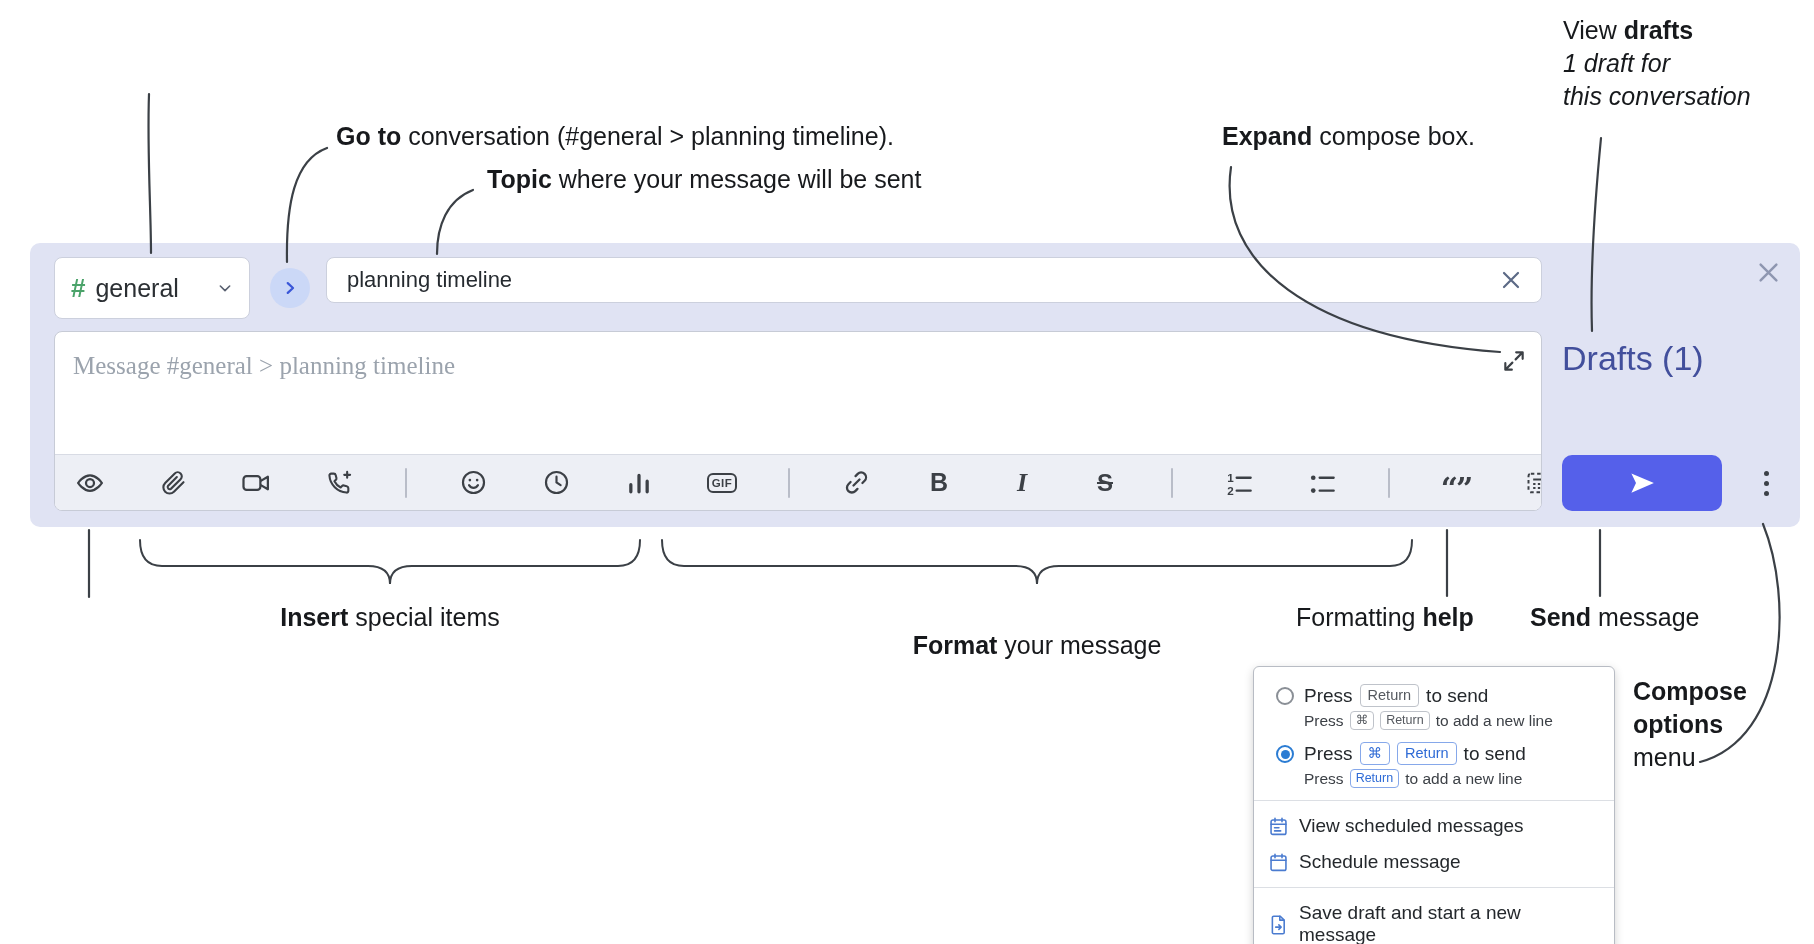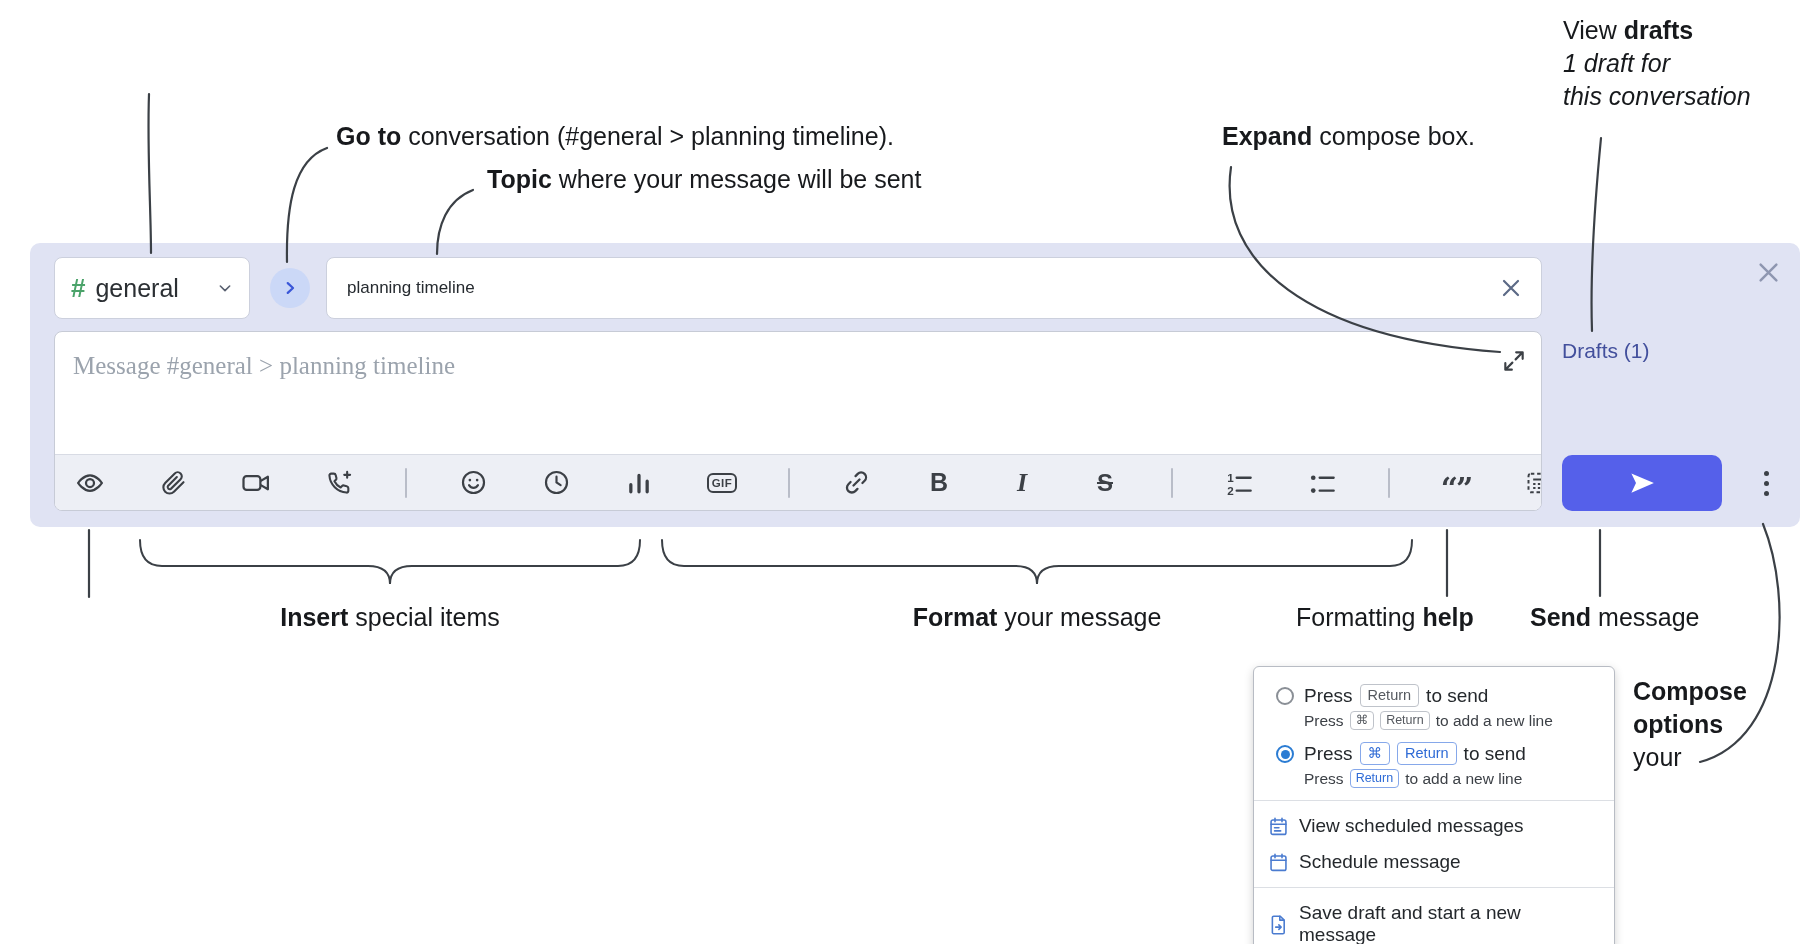--- a/index.html
+++ b/index.html
@@ -13,23 +13,23 @@
   
   .overlay{position:absolute;left:0;top:0;z-index:10;pointer-events:none;}
   
   .compose{position:absolute;left:30px;top:243px;width:1770px;height:284px;background:#e0e3f3;border-radius:10px;z-index:1;}
   .pill{position:absolute;left:24px;top:14px;width:196px;height:62px;background:#fff;border:1px solid #ccd0dd;
         border-radius:8px;display:flex;align-items:center;gap:10px;padding:0 16px;box-sizing:border-box;
         font-size:25px;color:#2b2f33;font-weight:500;cursor:pointer;}
   .pill .hash{color:#4ba36a;font-weight:700;font-size:26px;}
   .goto{position:absolute;left:240px;top:25px;width:40px;height:40px;border-radius:50%;background:#cbd8f7;
         display:flex;align-items:center;justify-content:center;cursor:pointer;}
-  .topicin{position:absolute;left:296px;top:14px;width:1216px;height:62px;background:#fff;border:1px solid #ccd0dd;
+  .topicin{position:absolute;left:296px;top:14px;width:1216px;height:46px;background:#fff;border:1px solid #ccd0dd;
         border-radius:8px;display:flex;align-items:center;padding:0 18px 0 20px;box-sizing:border-box;
-        font-size:17px;color:#262b30;}
+        font-size:22px;color:#262b30;}
   .topicin .clear{margin-left:auto;display:flex;cursor:pointer;}
   .cclose{position:absolute;right:18px;top:16px;display:flex;cursor:pointer;}
   .msgbox{position:absolute;left:24px;top:88px;width:1488px;height:180px;background:#fff;border:1px solid #c7cbd6;
         border-radius:8px;box-sizing:border-box;overflow:hidden;}
   .msgarea{position:relative;height:123px;}
   .ph{position:absolute;left:18px;top:20px;font-size:25px;color:#9ba3ad;font-family:Liberation Serif, serif;}
   .expand{position:absolute;right:14px;top:16px;color:#3c4046;cursor:pointer;display:flex;}
   .toolbar{position:absolute;left:0;right:0;bottom:0;height:56px;background:#edeff5;border-top:1px solid #d8dbe4;
         display:flex;align-items:center;gap:49px;padding-left:18px;box-sizing:border-box;}
   .tb{width:34px;height:34px;flex:0 0 auto;display:flex;align-items:center;justify-content:center;
@@ -37,21 +37,21 @@
   .tb svg{display:block;}
   .tb-div{flex:0 0 2px;height:30px;background:#b9bdc8;border-radius:1px;}
   .gifbox{border:2px solid currentColor;border-radius:6px;padding:2px 3px;font-size:11.5px;font-weight:700;letter-spacing:.5px;}
   .t-b{font-weight:800;font-size:25px;}
   .t-i{font-family:"Liberation Serif",serif;font-style:italic;font-weight:700;font-size:26px;}
   .t-s{font-weight:700;font-size:24px;text-decoration:line-through;}
   .t-q{font-family:"DejaVu Serif",serif;font-weight:700;font-size:30px;line-height:14px;letter-spacing:-2px;padding-top:12px;}
   .t-m{font-size:22px;font-weight:600;}
   .t-m i{font-family:"Liberation Serif",serif;font-size:21px;}
   .t-h{font-size:25px;font-weight:600;}
-  .drafts{position:absolute;left:1532px;top:96px;font-size:21px;color:#424f9c;cursor:pointer;text-decoration:none;}
+  .drafts{position:absolute;left:1532px;top:96px;font-size:34px;color:#424f9c;cursor:pointer;text-decoration:none;}
   .sendbtn{position:absolute;left:1532px;top:212px;width:160px;height:56px;border:none;border-radius:10px;
         background:#5560ea;display:flex;align-items:center;justify-content:center;cursor:pointer;}
   .kebab{position:absolute;left:1716px;top:212px;width:40px;height:56px;display:flex;flex-direction:column;
         align-items:center;justify-content:center;gap:5px;cursor:pointer;}
   .kebab .dot{width:5px;height:5px;border-radius:50%;background:#3c4147;}
   
   .popup{position:absolute;left:1253px;top:666px;width:362px;background:#fff;border:1px solid #b8bcc4;border-radius:6px;
         box-shadow:0 3px 10px rgba(0,0,0,.18);z-index:5;padding:10px 0;box-sizing:border-box;}
   .opt{display:flex;gap:10px;padding:7px 22px 5px;align-items:flex-start;cursor:pointer;}
   .radio{width:18px;height:18px;border-radius:50%;border:2px solid #8a8f96;box-sizing:border-box;flex:0 0 auto;margin-top:3px;position:relative;}
@@ -105,36 +105,36 @@
     <div><span>View </span><b>drafts</b></div>
     <div class="it">1 draft for</div>
     <div class="it">this conversation</div>
   </div>
 
 
   <div class="ann center" style="left:240px;top:601px;width:300px">
     <b>Insert</b><span> special items</span>
   </div>
 
-  <div class="ann center" style="left:887px;top:601px;width:300px">
+  <div class="ann center" style="left:887px;top:629px;width:300px">
     <b>Format</b><span> your message</span>
   </div>
 
   <div class="ann" style="left:1296px;top:601px">
     <span>Formatting </span><b>help</b>
   </div>
 
   <div class="ann" style="left:1530px;top:601px">
     <b>Send</b><span> message</span>
   </div>
 
   <div class="ann" style="left:1633px;top:675px">
     <div><b>Compose</b></div>
     <div><b>options</b></div>
-    <div>your</div>
+    <div>menu</div>
   </div>
 
   <div class="compose">
 
     <div class="pill">
       <span class="hash">#</span>
       <span>general</span>
       <svg width="16" height="16" viewBox="0 0 24 24" fill="none" stroke="#596070" stroke-width="2.4" stroke-linecap="round" stroke-linejoin="round" style="margin-left:auto">
           <path d="M5 9l7 7 7-7"></path>
         </svg>

